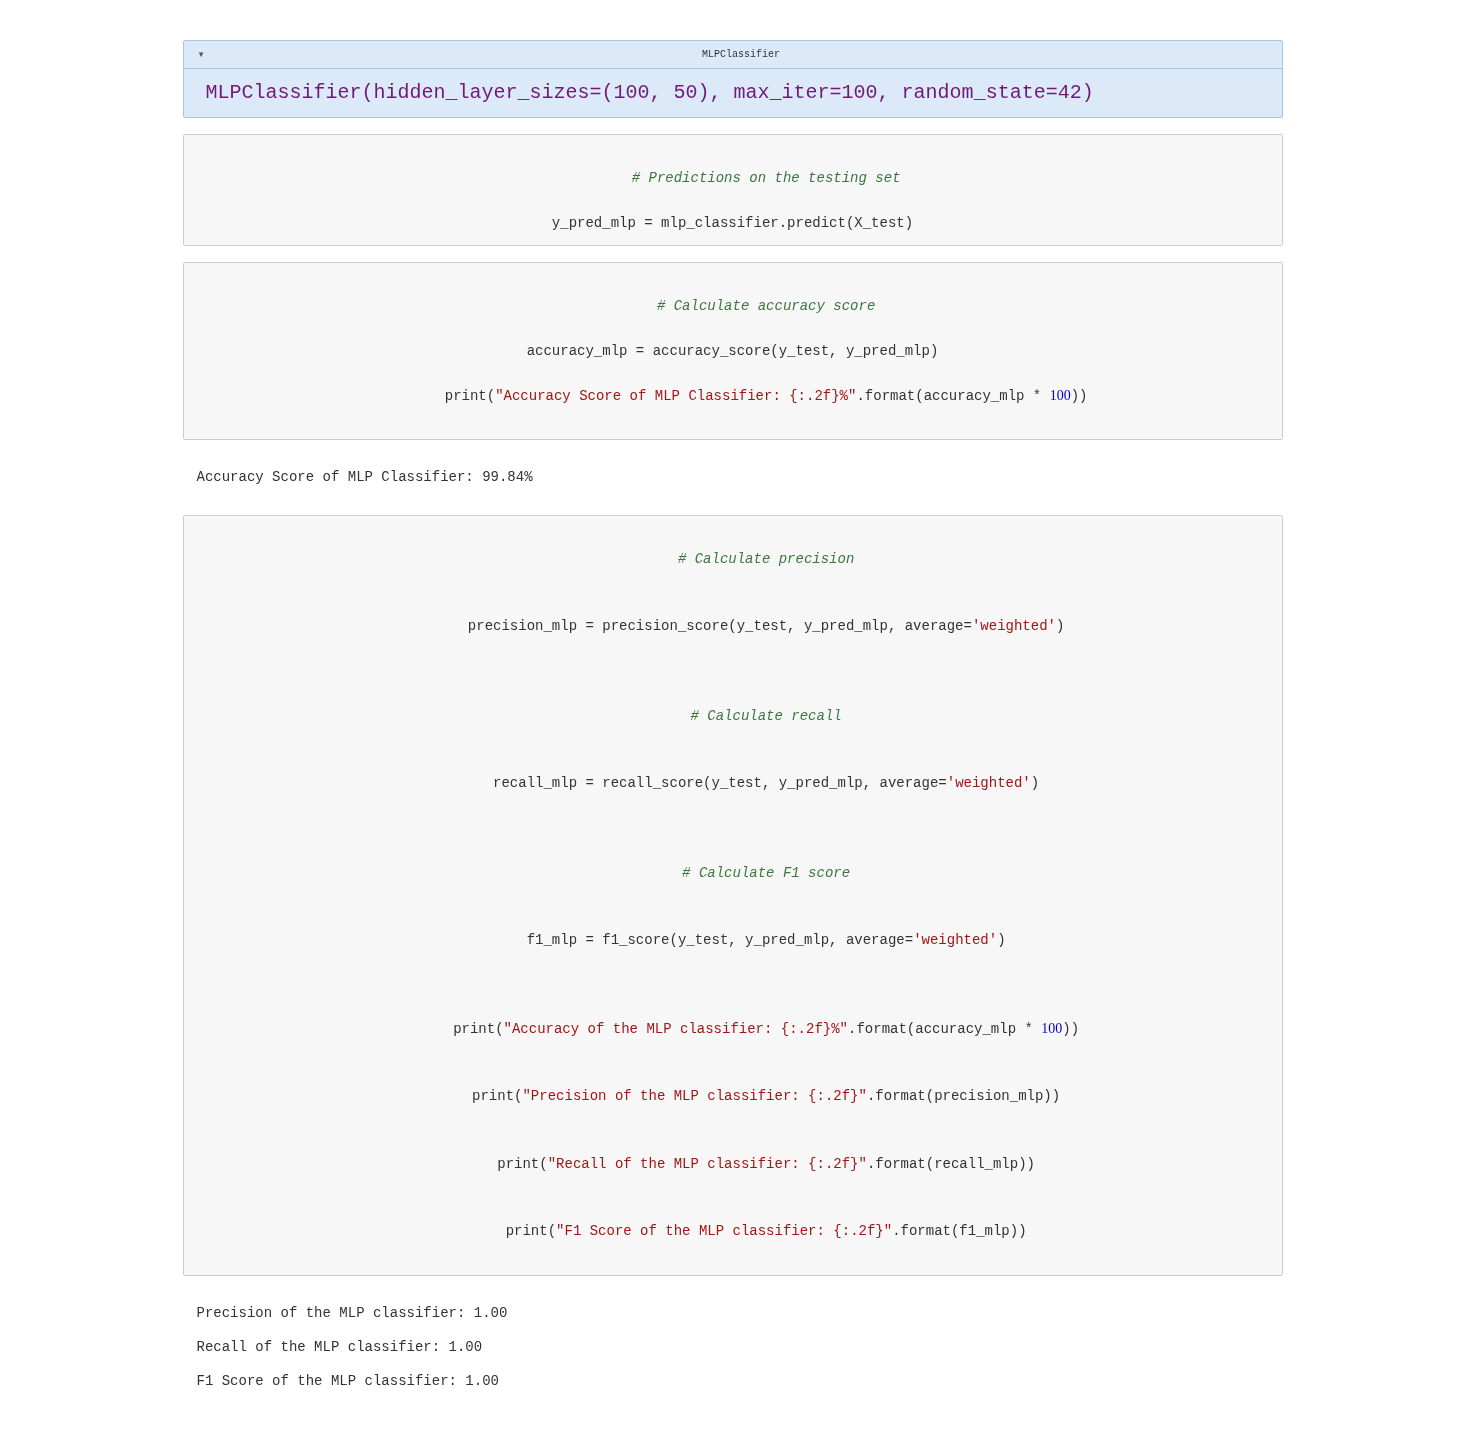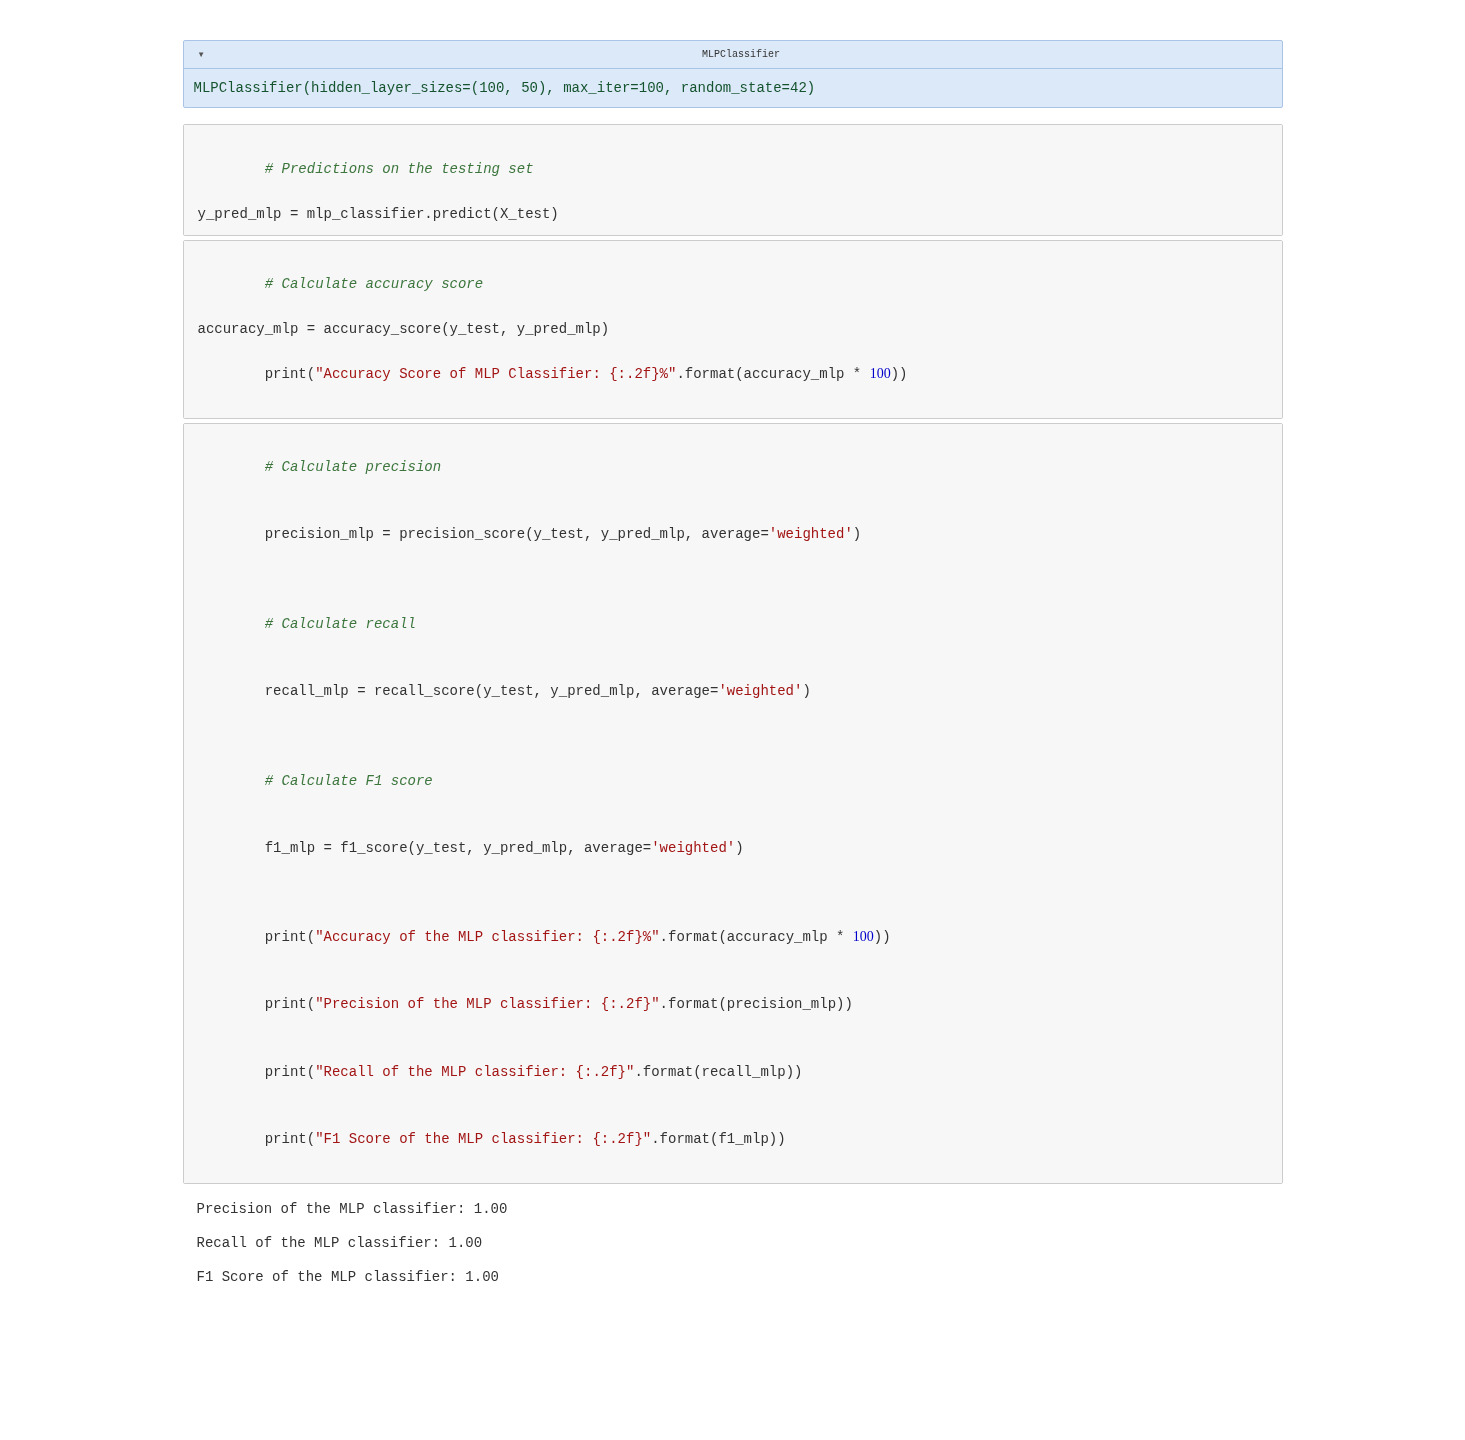--- a/index.html
+++ b/index.html
@@ -58,24 +58,24 @@
 
     .mlp-header-title {
       flex: 1;
       text-align: center;
       font-family: 'Courier New', Courier, monospace;
       font-size: 10px;
       color: #333;
     }
 
     .mlp-header-body {
-      padding: 8px 10px;
-      font-family: 'Courier New', Courier, monospace;
-      font-size: 14px;
-      color: #14532d;
+      padding: 8px 22px;
+      font-family: 'Courier New', Courier, monospace;
+      font-size: 20px;
+      color: #701a75;
     }
 
     .code-line {
       line-height: 1.6;
       white-space: pre;
     }
 
     .comment {
       color: #3c763d;
       font-style: italic;
@@ -92,21 +92,22 @@
 
     .output-text {
       font-family: 'Courier New', Courier, monospace;
       font-size: 14px;
       color: #333;
       line-height: 1.6;
       padding: 6px 0;
     }
 
     .cell-with-output {
-      margin-bottom: 4px;
+      margin-bottom: 16px;
+      text-align: center;
     }
 
     .output-block {
       margin-bottom: 16px;
       padding: 4px 14px;
       font-family: 'Courier New', Courier, monospace;
       font-size: 14px;
       color: #333;
       line-height: 1.7;
     }
@@ -140,20 +141,23 @@
       <div class="code-line">
         <span class="comment"># Calculate accuracy score</span>
       </div>
       <div class="code-line">accuracy_mlp = accuracy_score(y_test, y_pred_mlp)</div>
       <div class="code-line">
         <span>print(</span><span class="string">"Accuracy Score of MLP Classifier: {:.2f}%"</span><span>.format(accuracy_mlp * </span><span class="number">100</span><span>))</span>
       </div>
     </div>
   </div>
 
+  <div class="output-block">
+    <div class="output-text">Accuracy Score of MLP Classifier: 99.84%</div>
+  </div>
 
   <div class="cell cell-with-output">
     <div class="cell-code">
 
       <div class="code-line">
         <span class="comment"># Calculate precision</span>
       </div>
       <div class="code-line">
         <span>precision_mlp = precision_score(y_test, y_pred_mlp, average=</span><span class="string">'weighted'</span><span>)</span>
       </div>

